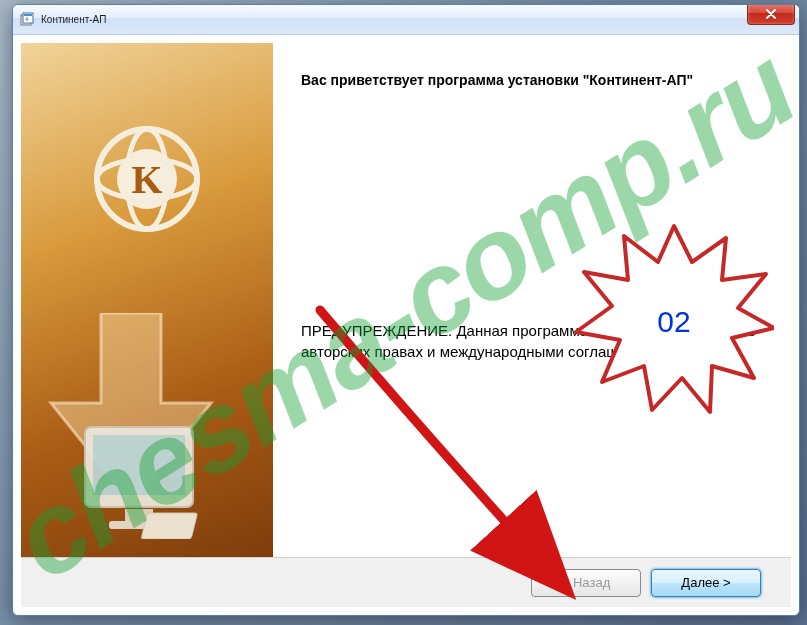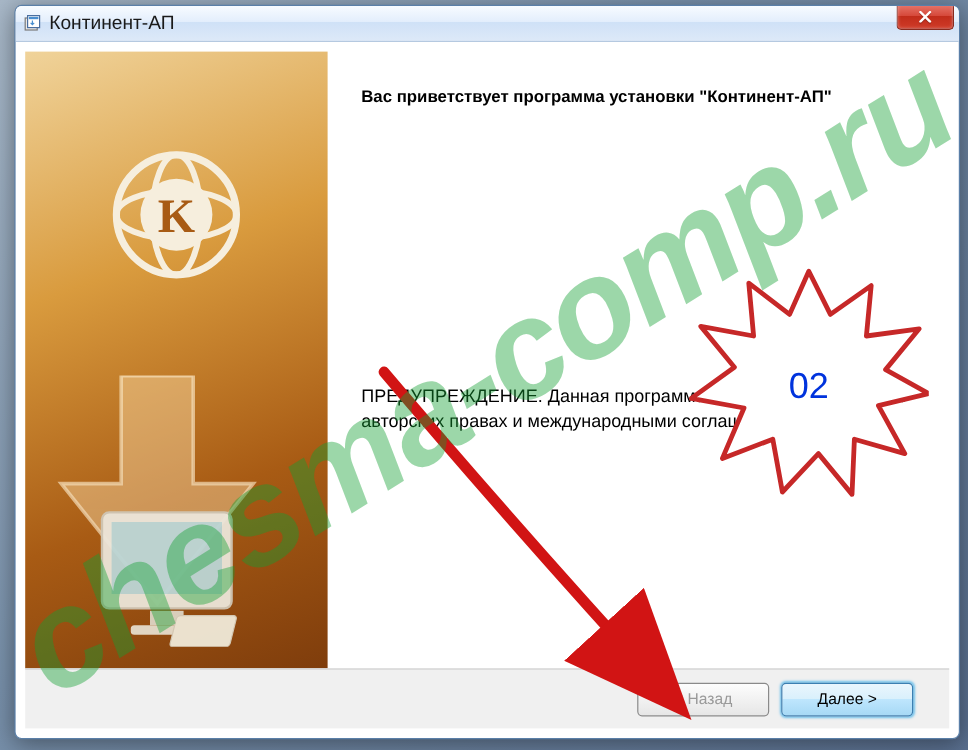--- a/index.html
+++ b/index.html
@@ -34,21 +34,21 @@
     padding: 0 2px 0 6px;
     position: relative;
   }
   .title-icon {
     width: 16px; height: 16px;
     margin-right: 6px;
     display: inline-flex; align-items: center; justify-content: center;
   }
   .title-text {
     color: #1a1a1a;
-    font-size: 16px;
+    font-size: 10px;
     text-align: center;
   }
   .close-btn {
     position: absolute;
     right: 4px;
     top: -2px;
     width: 48px;
     height: 22px;
     background: linear-gradient(to bottom, #e77a6f 0%, #d6493a 48%, #c12c1a 49%, #cf3b28 100%);
     border: 1px solid #8a2a1e;

